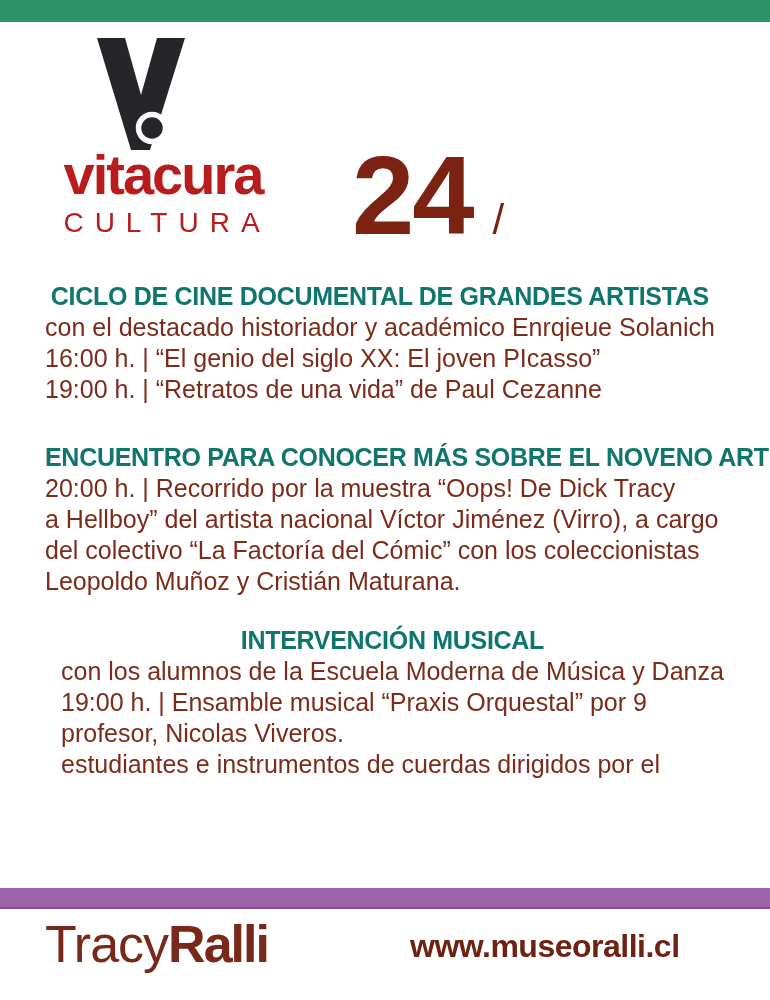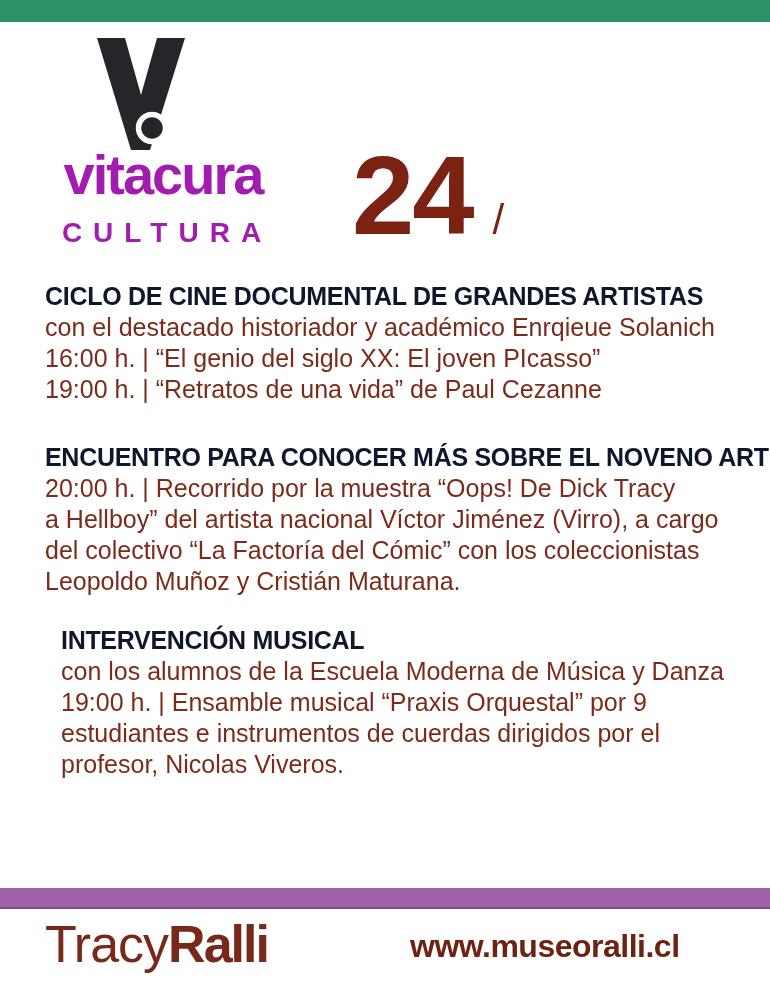--- a/index.html
+++ b/index.html
@@ -10,33 +10,33 @@
     margin:0 auto;
     overflow:hidden;
     font-family:"Liberation Sans", sans-serif;
   }
   
   .top-bar{position:absolute;left:0;top:0;width:770px;height:22px;background:#2e9268;}
   .bottom-bar{position:absolute;left:0;top:888px;width:770px;height:19px;background:#9d62a8;border-bottom:2px solid #86478f;}
 
   
   .v-mark{position:absolute;left:95px;top:38px;width:90px;height:112px;}
-  .brand-block{position:absolute;left:38px;top:150px;width:250px;text-align:center;color:#a21caf;}
+  .brand-block{position:absolute;left:38px;top:150px;width:250px;text-align:center;color:#b91c1c;}
   .brand-name{font-size:56px;font-weight:700;letter-spacing:-2px;line-height:50px;}
-  .brand-sub{font-size:28px;font-weight:700;letter-spacing:11px;padding-left:8px;margin-top:18px;line-height:30px;}
+  .brand-sub{font-size:28px;font-weight:400;letter-spacing:11px;padding-left:8px;margin-top:8px;line-height:30px;}
 
   
   .date-row{position:absolute;left:352px;top:150px;display:flex;align-items:baseline;color:#7b2212;}
   .date-day{font-size:112px;font-weight:800;line-height:92px;letter-spacing:-2px;}
   .date-sep{font-size:42px;font-weight:400;margin-left:20px;}
   .date-month{font-size:42px;font-weight:400;margin-left:14px;letter-spacing:1px;}
 
   
   .section{position:absolute;left:45px;color:#7c2b1a;font-size:25px;line-height:31px;white-space:nowrap;}
-  .section .title{font-weight:700;color:#0f172a;letter-spacing:-0.3px;}
+  .section .title{font-weight:700;color:#0f766e;letter-spacing:-0.3px;text-align:center;}
   .s1{top:281px;}
   .s2{top:442px;}
   .s3{top:625px;margin-left:16px;}
 
   
   .museum-logo{position:absolute;left:45px;top:918px;font-size:52px;line-height:52px;color:#78291a;letter-spacing:-1px;}
   .museum-light{font-weight:300;}
   .museum-bold{font-weight:700;letter-spacing:-2px;margin-top:44px;}
   .website{position:absolute;left:410px;top:928px;font-size:32px;font-weight:700;color:#6e2212;letter-spacing:-0.5px;}
 </style>
@@ -74,22 +74,22 @@
     <div>20:00 h. | Recorrido por la muestra “Oops! De Dick Tracy</div>
     <div>a Hellboy” del artista nacional Víctor Jiménez (Virro), a cargo</div>
     <div>del colectivo “La Factoría del Cómic” con los coleccionistas</div>
     <div>Leopoldo Muñoz y Cristián Maturana.</div>
   </div>
 
   <div class="section s3">
     <div class="title">INTERVENCIÓN MUSICAL</div>
     <div>con los alumnos de la Escuela Moderna de Música y Danza</div>
     <div>19:00 h. | Ensamble musical “Praxis Orquestal” por 9</div>
+    <div>profesor, Nicolas Viveros.</div>
     <div>estudiantes e instrumentos de cuerdas dirigidos por el</div>
-    <div>profesor, Nicolas Viveros.</div>
   </div>
 
   <div class="bottom-bar"></div>
 
   <div class="museum-logo">
     <span class="museum-light">Tracy</span><span class="museum-bold">Ralli</span>
   </div>
   <div class="website">www.museoralli.cl</div>
 
 </div>

